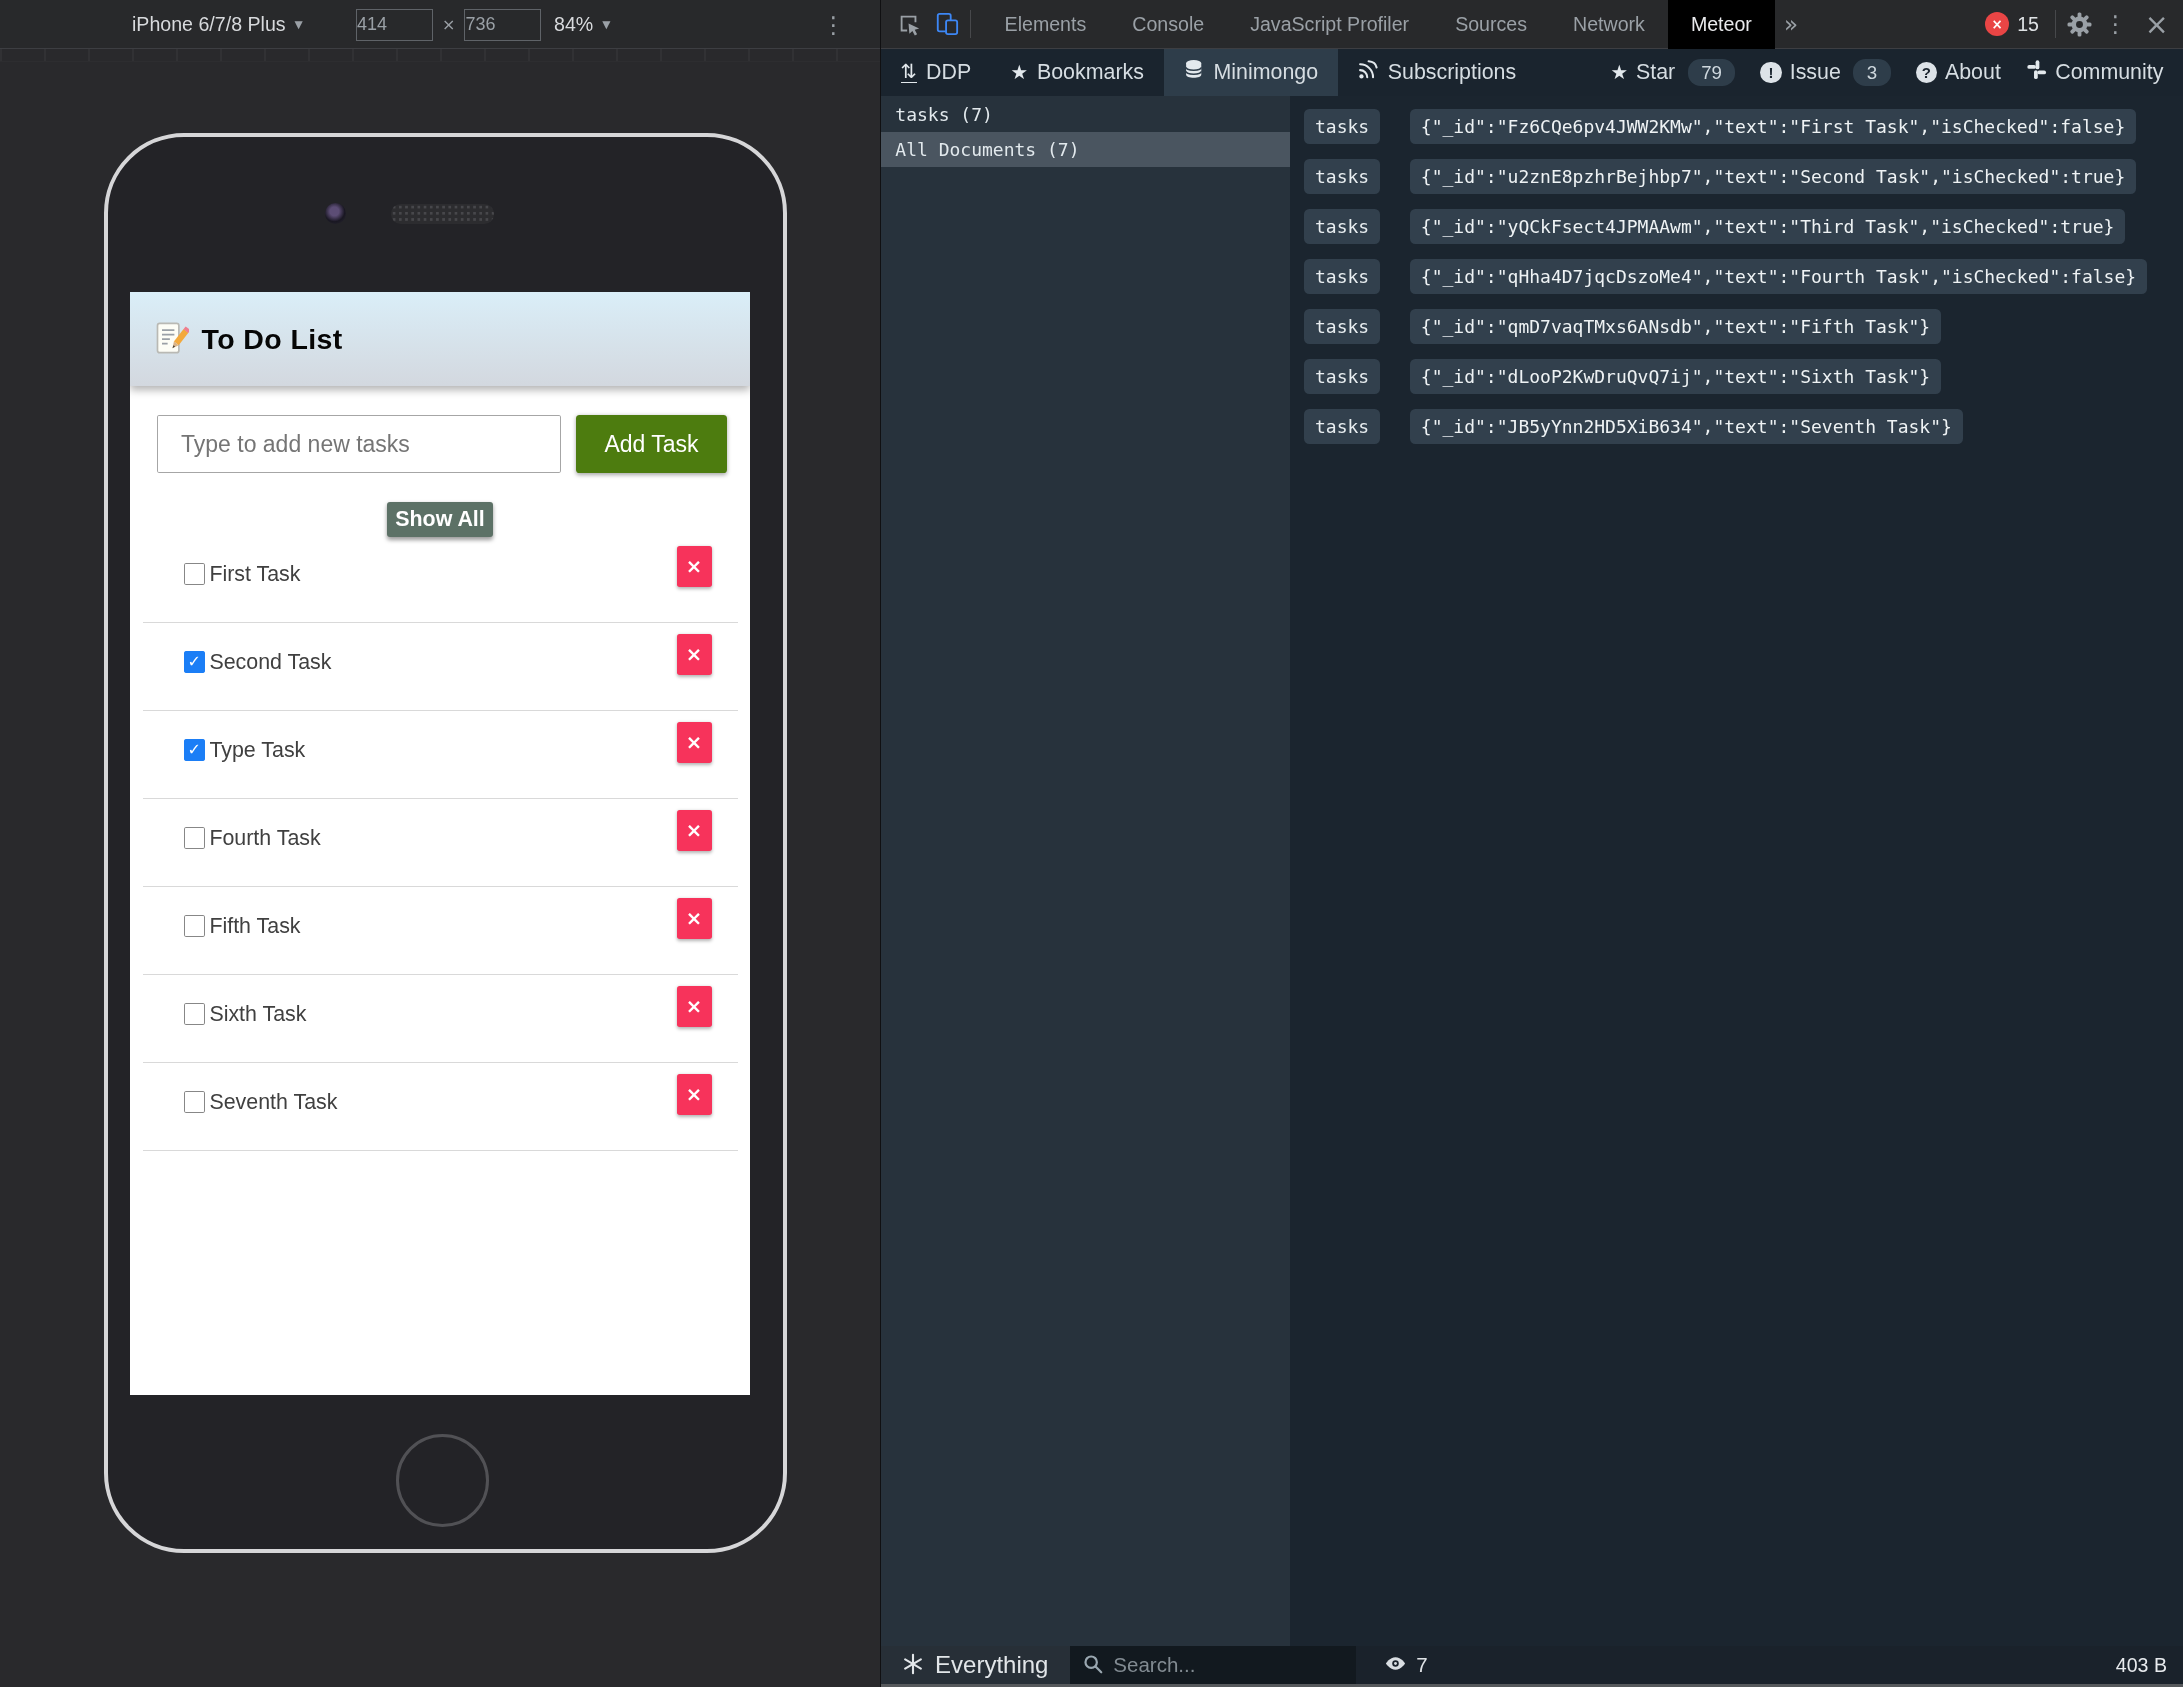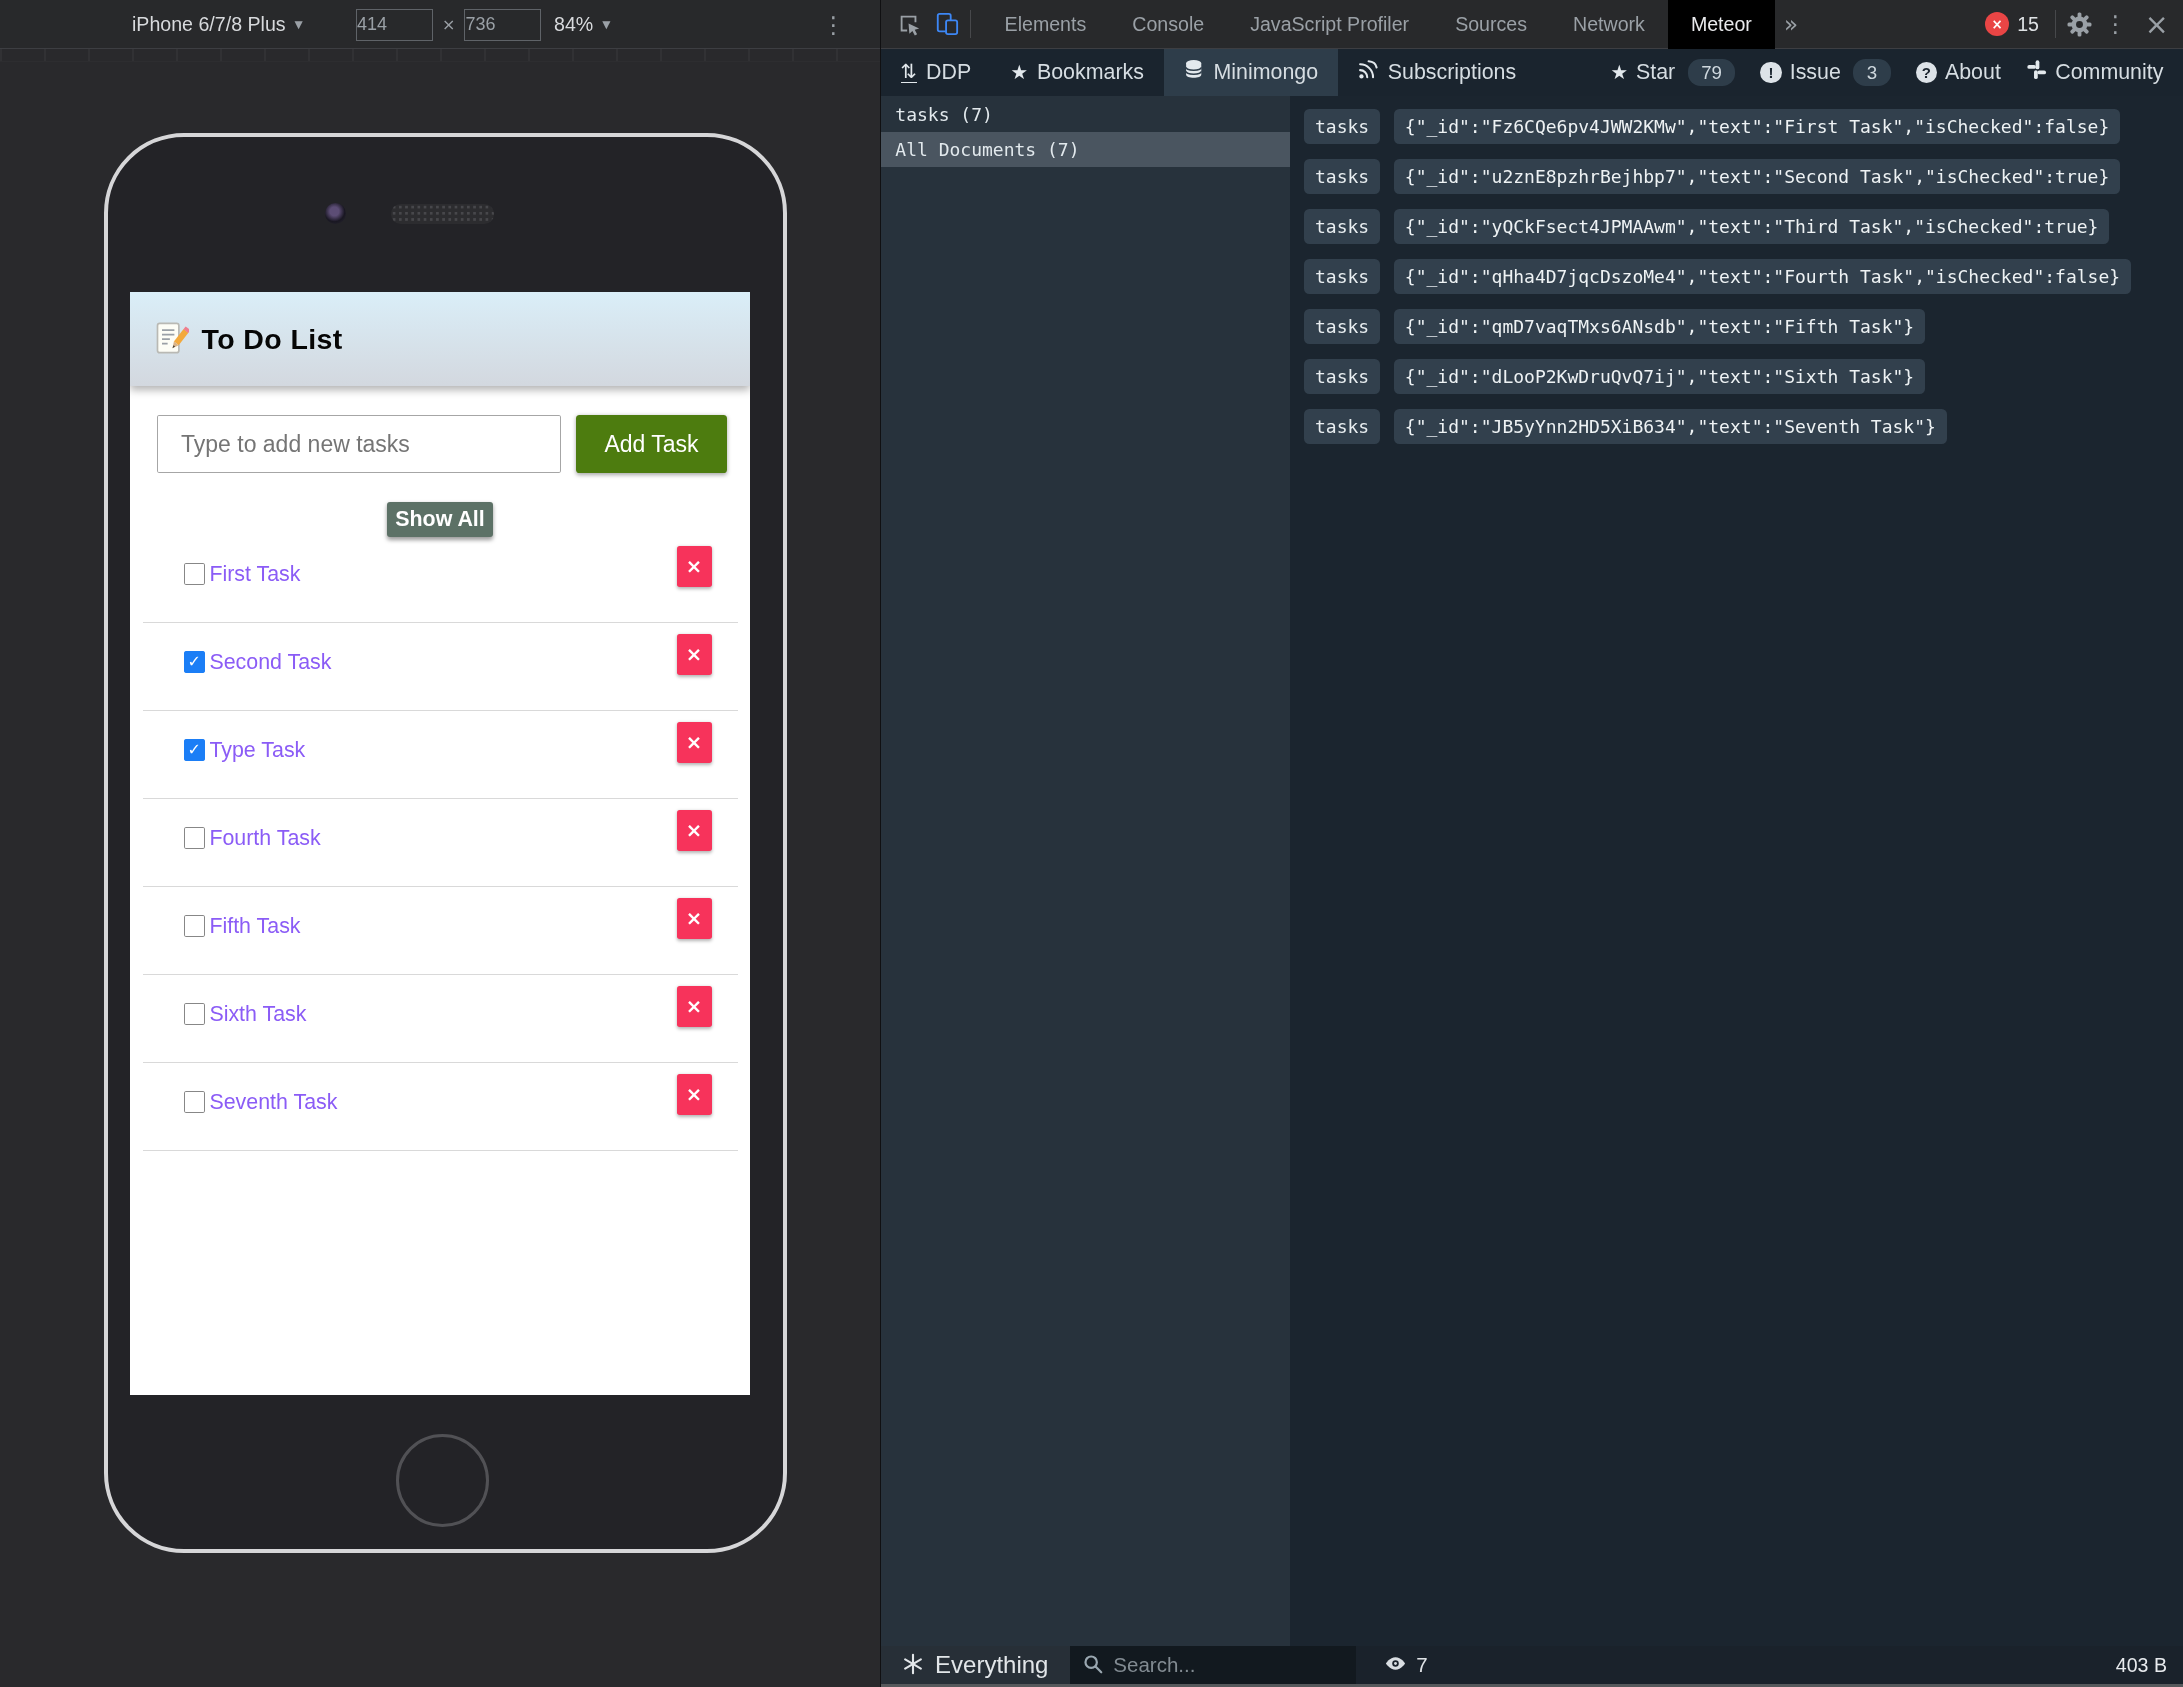--- a/index.html
+++ b/index.html
@@ -52,21 +52,21 @@
        background:#5c7166; color:#fff; font-weight:bold; font-size:21.4px; border:none; border-radius:3px;
        box-shadow:0 2.7px 4.5px rgba(0,0,0,.4); cursor:pointer; font-family:"Liberation Sans",sans-serif; }
   .task-list { position:absolute; left:12.5px; top:243px; width:595px; }
   .task-row { position:relative; height:88px; border-bottom:1.8px solid #d9d9d9; display:flex; align-items:center;
        padding-left:41px; padding-bottom:9px; }
   .task-checkbox { width:21.4px; height:21.4px; border:1.8px solid #878787; background:#fff; border-radius:1.8px;
        display:inline-flex; align-items:center; justify-content:center; cursor:pointer; flex:none; }
   .task-checkbox .mark { display:none; color:#fff; font-size:16px; font-weight:bold; line-height:1; }
   .task-checkbox.checked { background:#1b7ef6; border-color:#1b7ef6; }
   .task-checkbox.checked .mark { display:block; }
-  .task-label { font-size:21.4px; color:#8b5cf6; margin-left:4.5px; }
+  .task-label { font-size:21.4px; color:#404040; margin-left:4.5px; }
   .task-delete { position:absolute; right:26px; top:10.7px; width:35px; height:41px; background:#f7335b; border:none;
        border-radius:2.7px; color:#fff; font-weight:bold; font-size:19.6px; box-shadow:0 1.8px 3.6px rgba(0,0,0,.3);
        cursor:pointer; display:flex; align-items:center; justify-content:center; }
 
   
   .right-pane { position:absolute; left:880px; top:0; width:1303px; height:1688px; background:#1b252f;
        border-left:1.8px solid #101012; display:flex; flex-direction:column; }
   .tabbar { height:49px; background:#28292b; border-bottom:0.9px solid #3d3e42; display:flex; align-items:center;
        padding-left:16px; flex:none; }
   .tabbar .sep { width:0.9px; height:28.5px; background:#47484b; margin:0 10.7px; }
@@ -90,21 +90,21 @@
   .m-action { display:flex; align-items:center; gap:8px; color:#d6dde2; font-size:21.4px; cursor:pointer; margin-left:12.5px; }
   .pill { background:#2e3d4a; border-radius:12.5px; padding:2.7px 13.4px; font-size:18.7px; color:#cfd8de; }
   .circle-ico { width:21.4px; height:21.4px; border-radius:50%; background:#dde3e8; color:#1a242e; font-size:15px;
        font-weight:bold; display:flex; align-items:center; justify-content:center; }
 
   .mm-body { flex:1; display:flex; min-height:0; }
   .mm-sidebar { width:409px; background:#27323c; flex:none; padding-top:0.9px; }
   .side-row { height:35px; line-height:35px; padding-left:14.3px; font-size:18px; color:#e2e9ed; cursor:pointer; }
   .side-row.selected { background:#4a5560; }
   .mm-main { flex:1; padding-top:12.5px; }
-  .doc-row { display:flex; margin:0 0 15px 14.3px; }
+  .doc-row { display:flex; margin:0 0 15px 14.3px;gap:16px; }
   .coll-badge { background:#32404d; border-radius:5.3px; height:35px; line-height:35px; padding:0 10.7px;
        font-size:18px; color:#e8edf0; cursor:pointer; flex:none; }
   .doc-chip { background:#32404d; border-radius:5.3px; height:35px; line-height:35px; padding:0 10.7px;
        font-size:18px; color:#eef2f4; margin-left:14.3px; white-space:nowrap; cursor:pointer; }
 
   .status-bar { height:38px; background:#1a222b; display:flex; align-items:center; flex:none; }
   .scope-seg { height:100%; background:#272f37; display:flex; align-items:center; gap:10.7px; padding:0 21.4px; cursor:pointer; }
   .scope-label { color:#e2e6e9; font-size:24px; }
   .search-seg { height:100%; width:286px; background:#12191f; display:flex; align-items:center; gap:9px; padding:0 12.5px; }
   .search-input { background:transparent; border:none; outline:none; color:#aab3ba; font-size:20.5px; width:196px;

